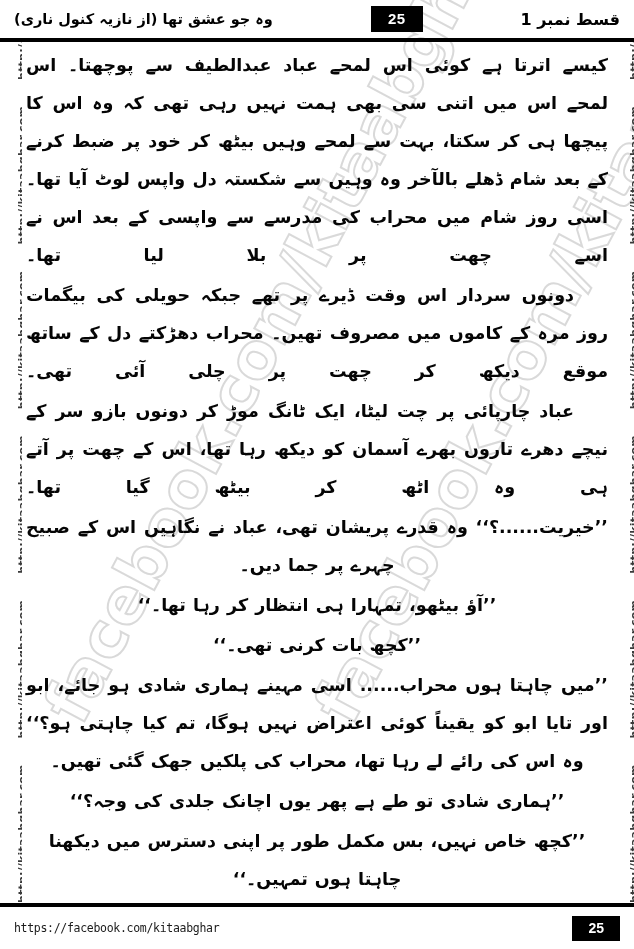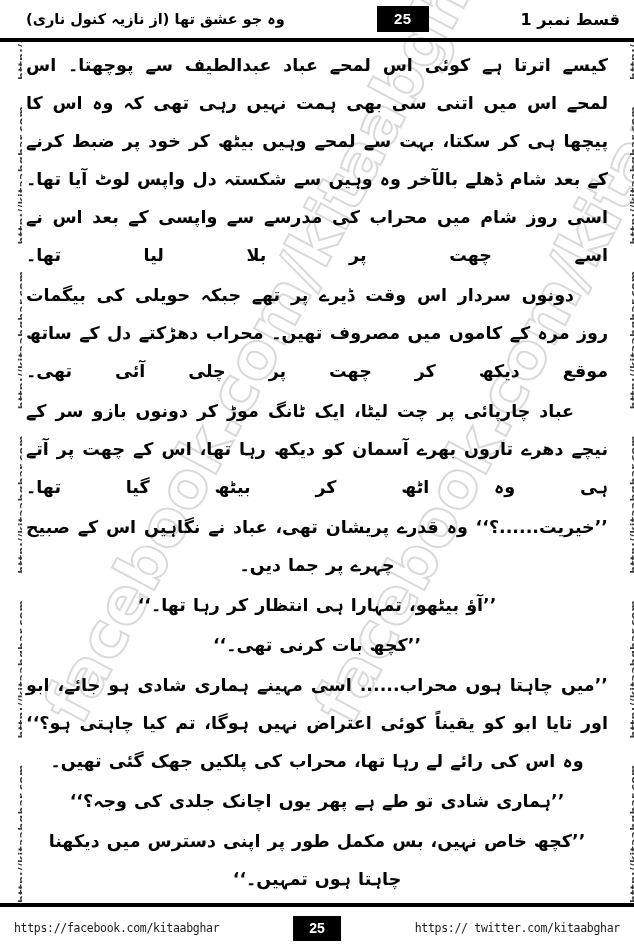--- a/index.html
+++ b/index.html
@@ -34,21 +34,20 @@
     z-index: 40;
   }
 
   .header-title {
     font-size: 14.5px;
     font-weight: 700;
     color: #000;
     white-space: nowrap;
     letter-spacing: -0.2px;
     direction: rtl;
-    margin-left: 12px;
   }
 
   .header-episode {
     font-size: 16px;
     font-weight: 700;
     color: #000;
     white-space: nowrap;
     direction: rtl;
   }
 
@@ -263,16 +262,15 @@
       <p class="para dialogue">’’کچھ بات کرنی تھی۔‘‘</p>
       <p class="para dialogue-justify">’’میں چاہتا ہوں محراب...... اسی مہینے ہماری شادی ہو جائے، ابو اور تایا ابو کو یقیناً کوئی اعتراض نہیں ہوگا، تم کیا چاہتی ہو؟‘‘ وہ اس کی رائے لے رہا تھا، محراب کی پلکیں جھک گئی تھیں۔</p>
       <p class="para dialogue">’’ہماری شادی تو طے ہے پھر یوں اچانک جلدی کی وجہ؟‘‘</p>
       <p class="para dialogue">’’کچھ خاص نہیں، بس مکمل طور پر اپنی دسترس میں دیکھنا چاہتا ہوں تمہیں۔‘‘</p>
     </div>
 
   <div class="rule-bottom"></div>
   <div class="footer">
     <div class="footer-link">https://facebook.com/kitaabghar</div>
     <div class="footer-badge">25</div>
-    <div class="footer-link">https:// twitter.com/kitaabghar</div>
   </div>
 
 </div>
 
 </body></html>

